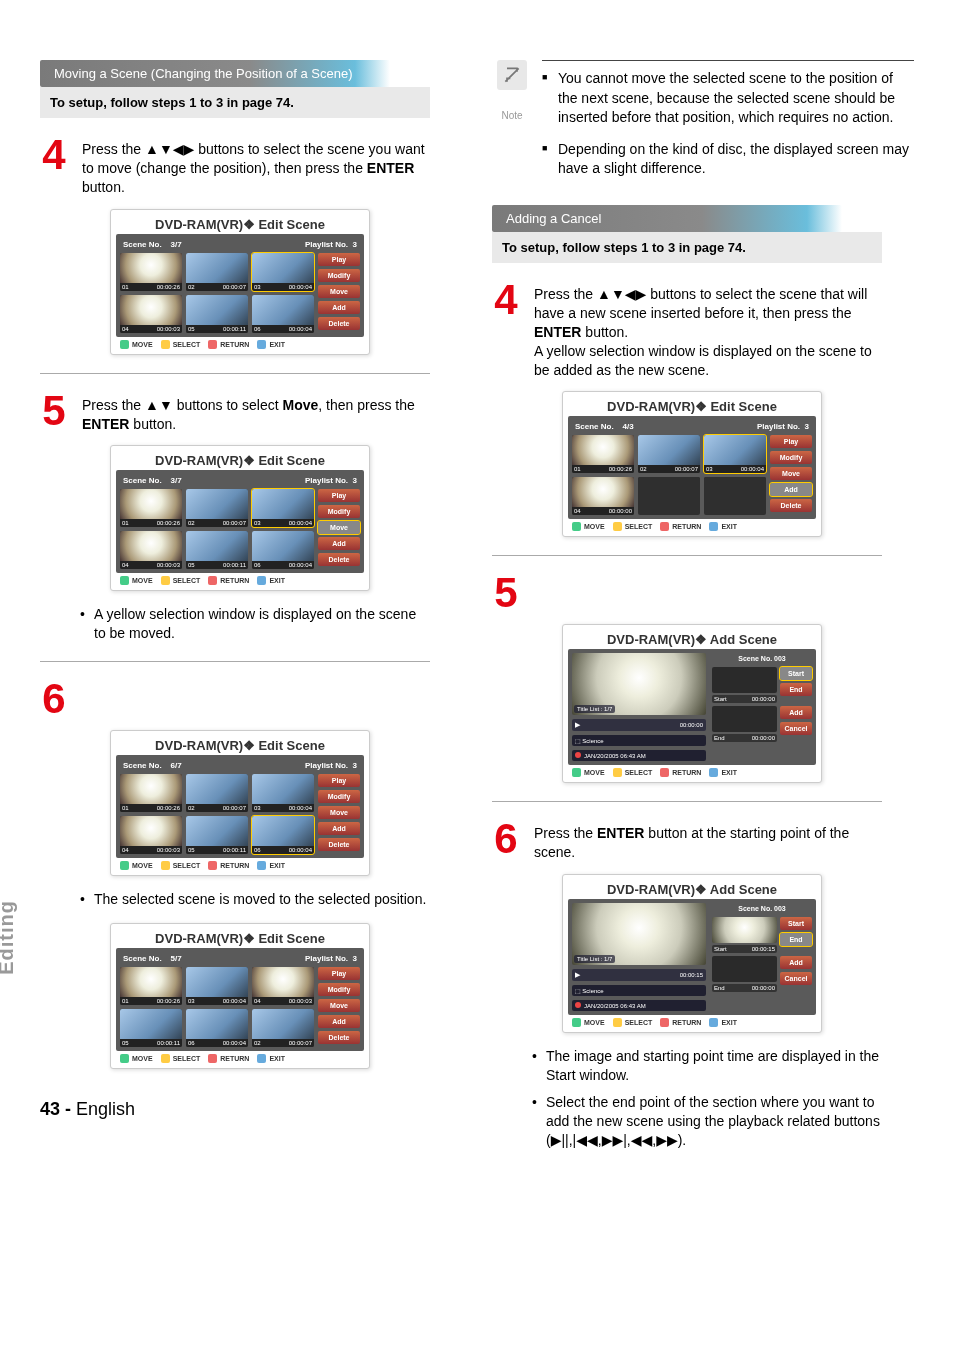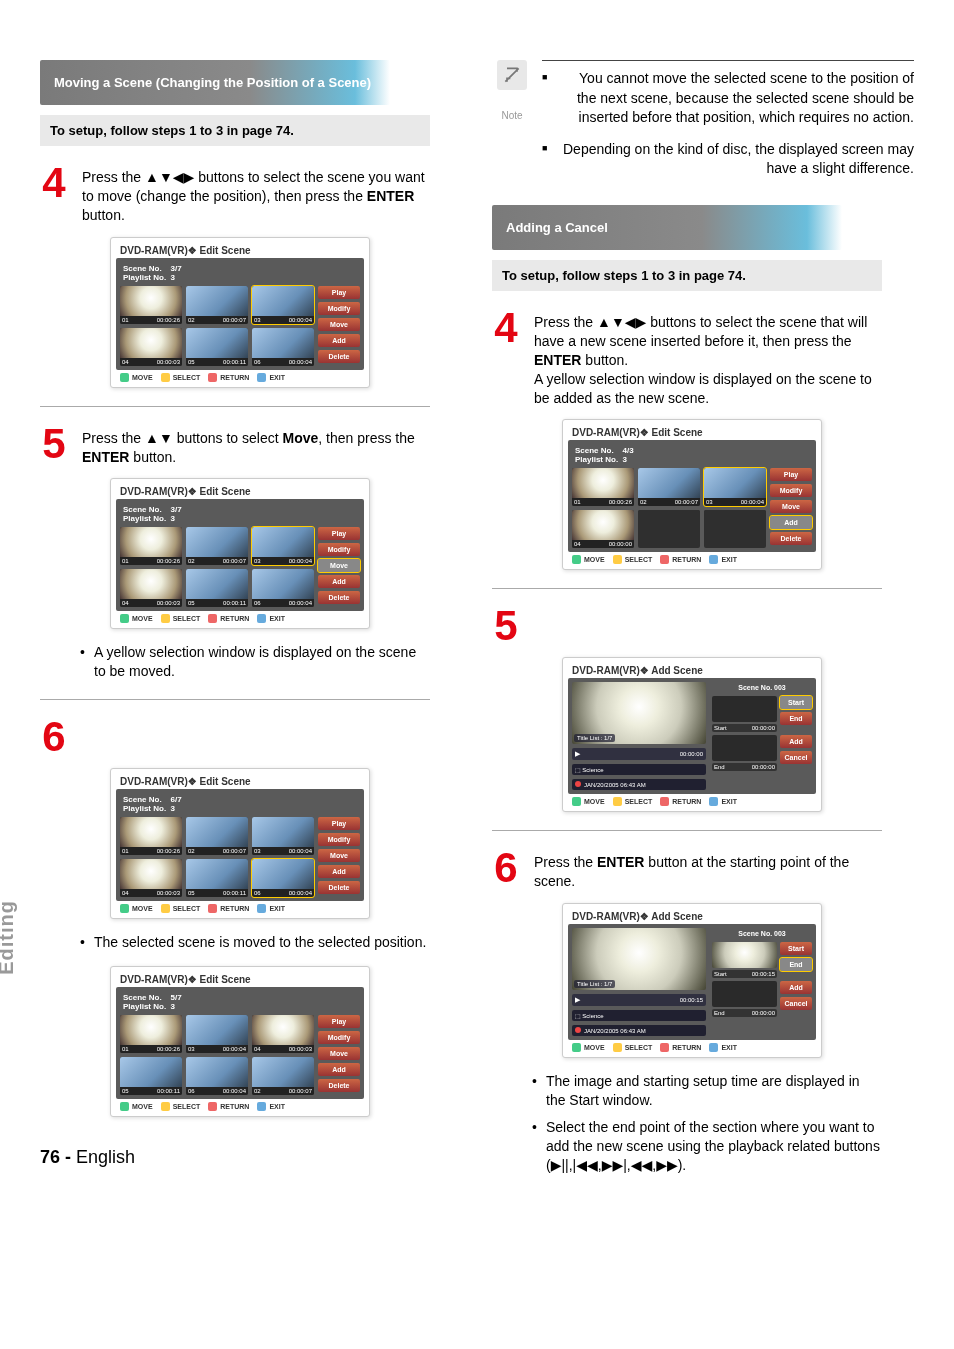--- a/index.html
+++ b/index.html
@@ -29,25 +29,24 @@
     transform: rotate(180deg);
     font-size: 20px;
     font-weight: bold;
     color: #999;
     letter-spacing: 1px;
   }
 
   .section-header {
     background: linear-gradient(to right, #7a7a7a 0%, #8a8a8a 60%, #6abedc 90%, #fff 100%);
     color: #fff;
-    font-weight: bold;
+    font-weight: normal;
     font-size: 13px;
-    padding: 15px 14px;
+    padding: 6px 14px;
     border-radius: 2px;
-    margin-bottom: 10px;
     width: 350px;
   }
   .setup-bar {
     background: #e9e9e9;
     font-weight: bold;
     font-size: 13px;
     padding: 8px 10px;
     margin-bottom: 18px;
     width: 390px;
   }
@@ -133,21 +132,20 @@
     flex: 1;
     border-top: 1px solid #444;
     padding-top: 8px;
   }
   .note-list li {
     position: relative;
     padding-left: 16px;
     font-size: 14px;
     line-height: 1.4;
     margin-bottom: 12px;
-    text-align: right;
   }
   .note-list li::before {
     content: "■";
     position: absolute;
     left: 0;
     top: 2px;
     font-size: 9px;
   }
 
   .footer {
@@ -162,39 +160,38 @@
     margin: 10px 0 10px 70px;
     border: 1px solid #ccc;
     border-radius: 3px;
     box-shadow: 1px 1px 4px rgba(0,0,0,.15);
     background: #fff;
     padding: 5px;
     font-family: Arial, sans-serif;
   }
   .osd-head {
     display: flex;
-    justify-content: flex-start;
+    justify-content: center;
     padding: 2px 4px;
-    font-size: 10px;
+    font-size: 13px;
     font-weight: bold;
     color: #333;
   }
   .osd-inner {
     background: #5a5a5a;
     padding: 4px;
     border-radius: 2px;
   }
   .osd-subhead {
     display: flex;
     justify-content: space-between;
     font-size: 8px;
     color: #fff;
     font-weight: bold;
     padding: 2px 3px 4px 3px;
-    flex-direction: column;
   }
   .osd-grid-wrap {
     display: flex;
     gap: 4px;
   }
   .osd-grid {
     display: grid;
     grid-template-columns: repeat(3, 1fr);
     gap: 4px;
     flex: 1;
@@ -675,21 +672,21 @@
     </div>
     <div class="osd-foot">
       <span class="chip m"><i></i>MOVE</span>
       <span class="chip s"><i></i>SELECT</span>
       <span class="chip r"><i></i>RETURN</span>
       <span class="chip e"><i></i>EXIT</span>
     </div>
   </div>
 
     <div class="footer">
-      <b>76 -</b> <span>English</span>
+      <b>43 -</b> <span>English</span>
     </div>
   </div>
 
   <div class="col-right">
 
     <div class="note-block">
       <div class="note-icon-col">
         <div class="note-icon-box">
           <svg width="20" height="20" viewBox="0 0 24 24">
               <path fill="none" stroke="#777" stroke-width="2" d="M4 20 L20 4 M6 4 h12 v4 M6 20 v-4 h4"></path>
@@ -912,20 +909,20 @@
     </div>
     <div class="osd-foot">
       <span class="chip m"><i></i>MOVE</span>
       <span class="chip s"><i></i>SELECT</span>
       <span class="chip r"><i></i>RETURN</span>
       <span class="chip e"><i></i>EXIT</span>
     </div>
   </div>
 
     <ul class="dotlist">
-      <li>The image and starting setup time are displayed in the Start window.</li>
+      <li>The image and starting point time are displayed in the Start window.</li>
       <li>
         <span>Select the end point of the section where you want to add the new scene using the playback related buttons (</span><span>▶||,|◀◀,▶▶|,◀◀,▶▶</span><span>).</span>
       </li>
     </ul>
 
   </div>
 </div>
 
 </body></html>

